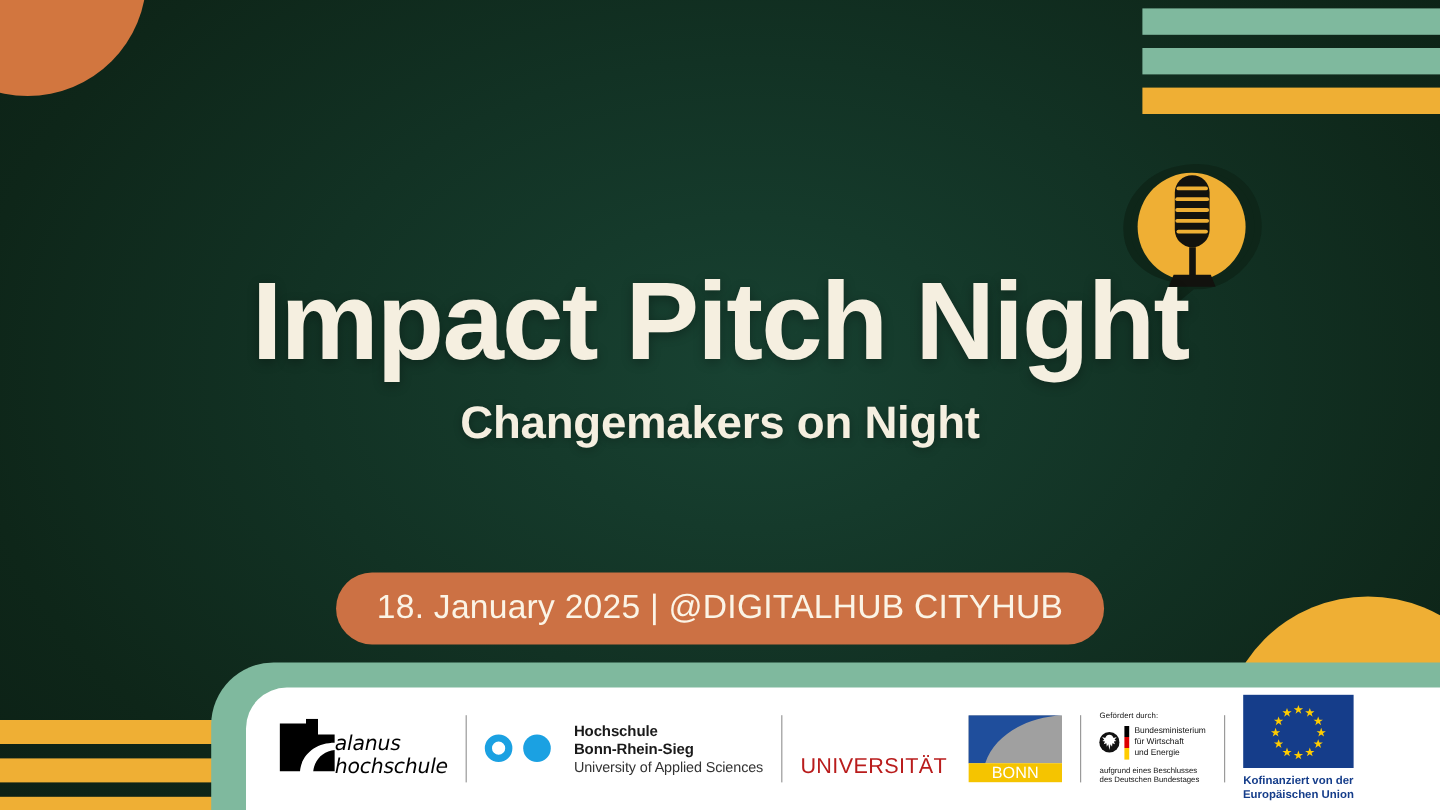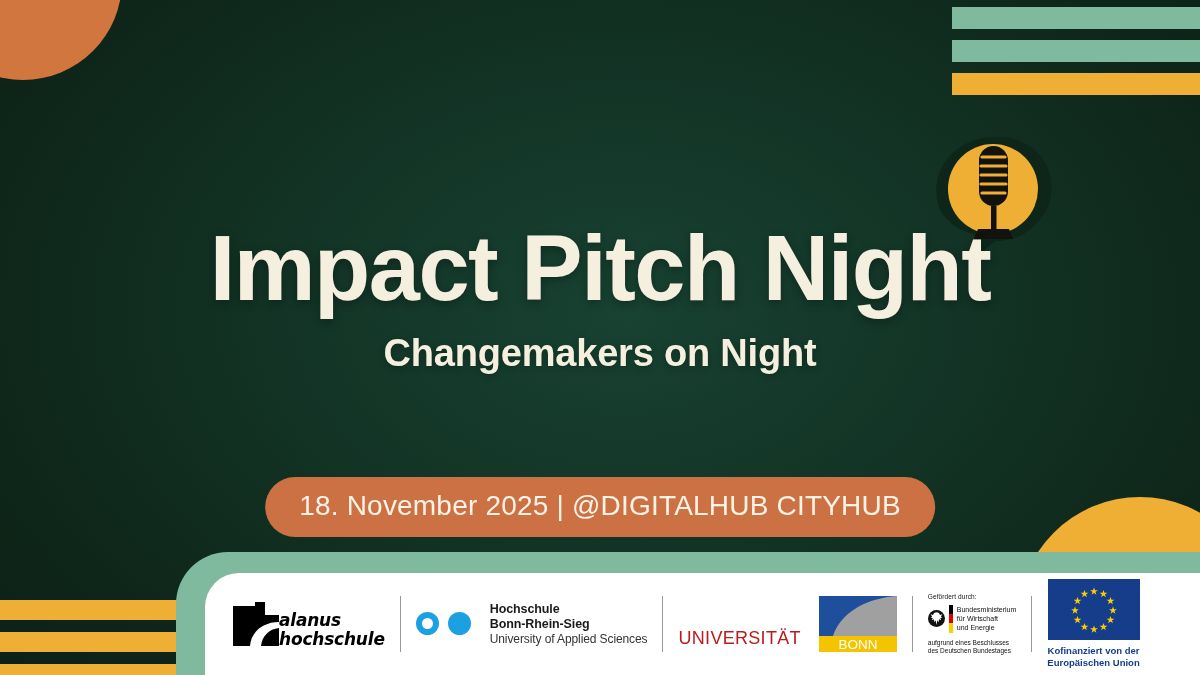--- a/index.html
+++ b/index.html
@@ -128,21 +128,21 @@
   }
   .divider {
     width:1px;
     height:56px;
     background:#9A9A9A;
     margin:0 15px;
     flex:none;
   }
 
   
-  .alanus { display:flex; align-items:center; gap:2px; padding-left:10px;font-weight:bold; }
+  .alanus { display:flex; align-items:flex-start; gap:2px; padding-left:10px; }
   .alanus-mark { width:46px; height:44px; flex:none; }
   .alanus-word {
     font-family:"DejaVu Sans", sans-serif;
     font-style:italic;
     font-size:17px;
     line-height:1.12;
     color:#000;
     letter-spacing:-0.2px;
     margin-left:-2px;
     margin-top:12px;
@@ -234,21 +234,21 @@
       </g>
     </svg>
   </div>
 
   <div class="headline-wrap">
     <div class="title">Impact Pitch Night</div>
     <div class="subtitle">Changemakers on Night</div>
   </div>
 
   <div class="date-badge">
-    <span>18. November 2025 | @DIGITALHUB </span><b>CITY</b><span>HUB</span>
+    <span>18. January 2025 | @DIGITALHUB </span><b>CITY</b><span>HUB</span>
   </div>
 
   <div class="mint-panel"></div>
 
   <div class="white-panel">
 
     <div class="logo-cell">
       <div class="alanus">
         <svg class="alanus-mark" viewBox="0 0 46 44" xmlns="http://www.w3.org/2000/svg">
           <path d="M0 4 H22 V0 H32 V13 H46 V20 C30 20 18 30 17 44 H0 Z" fill="#000"></path>

